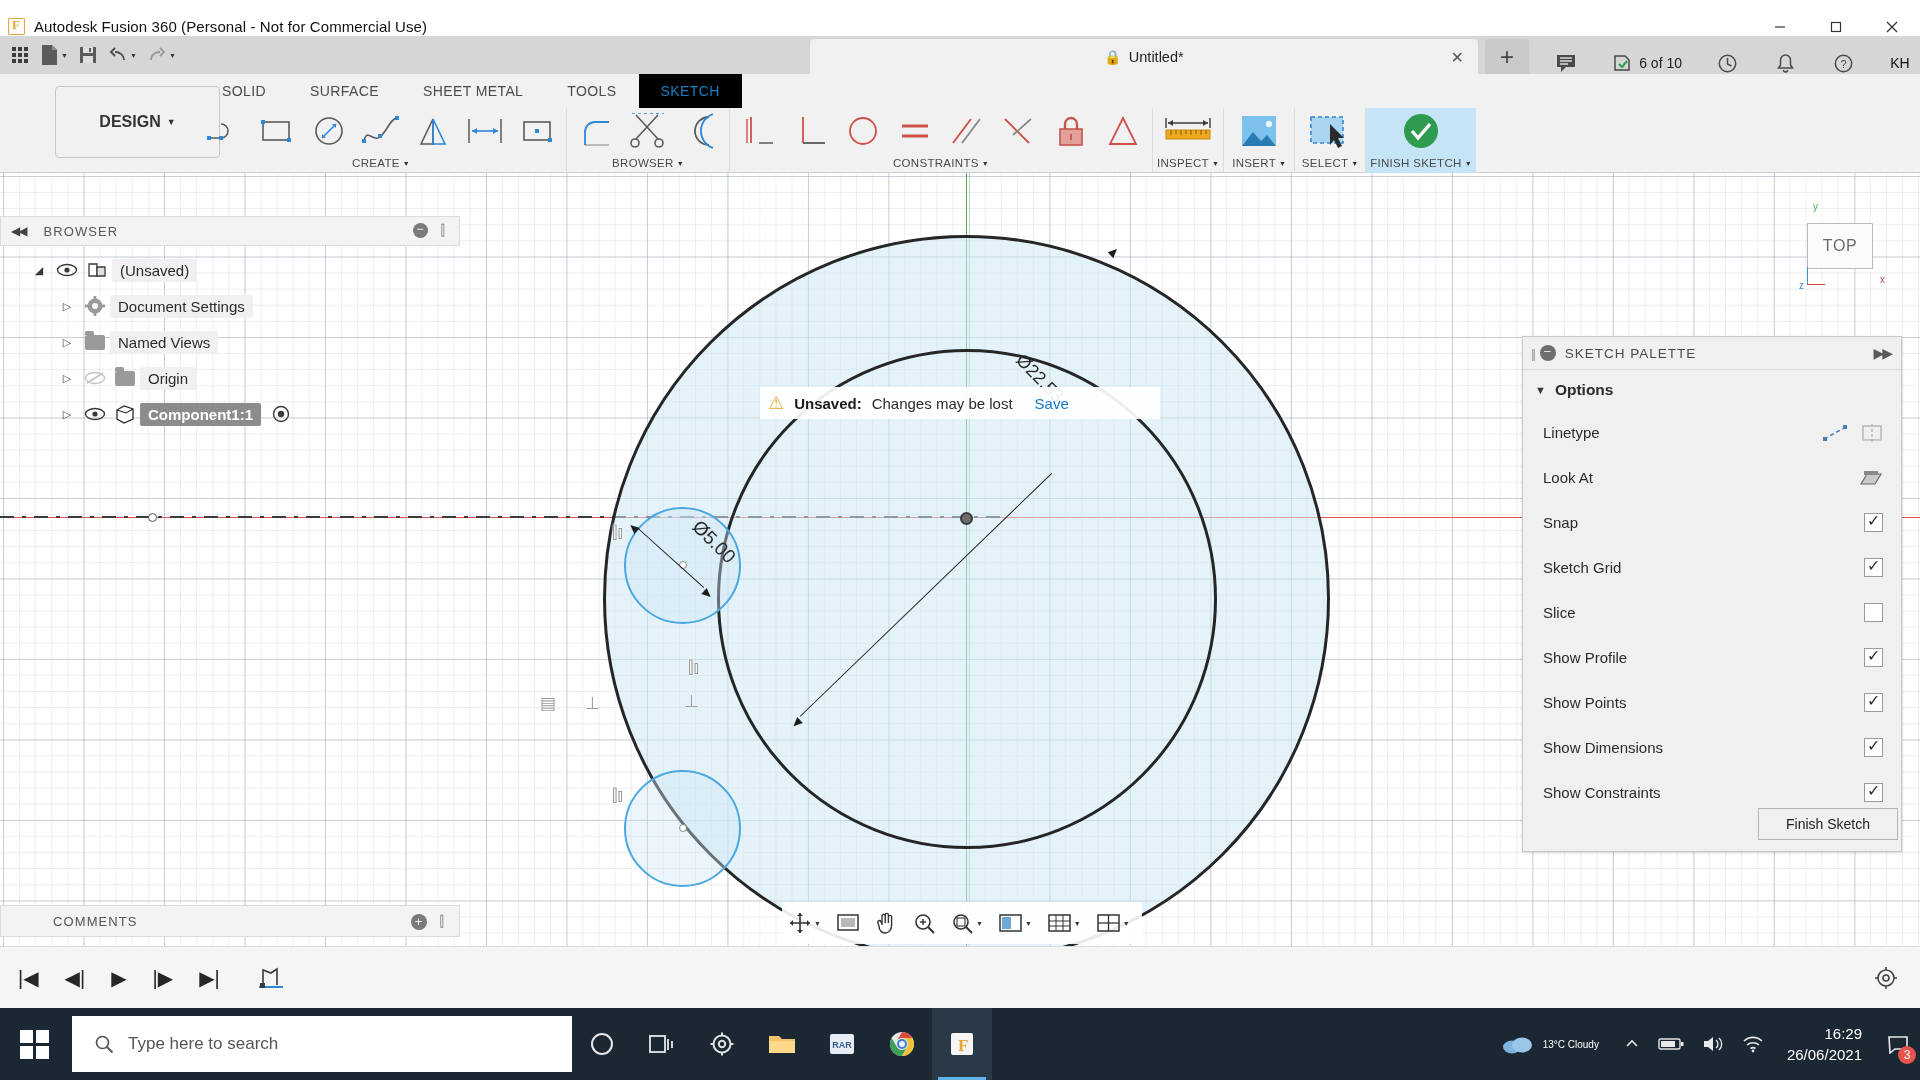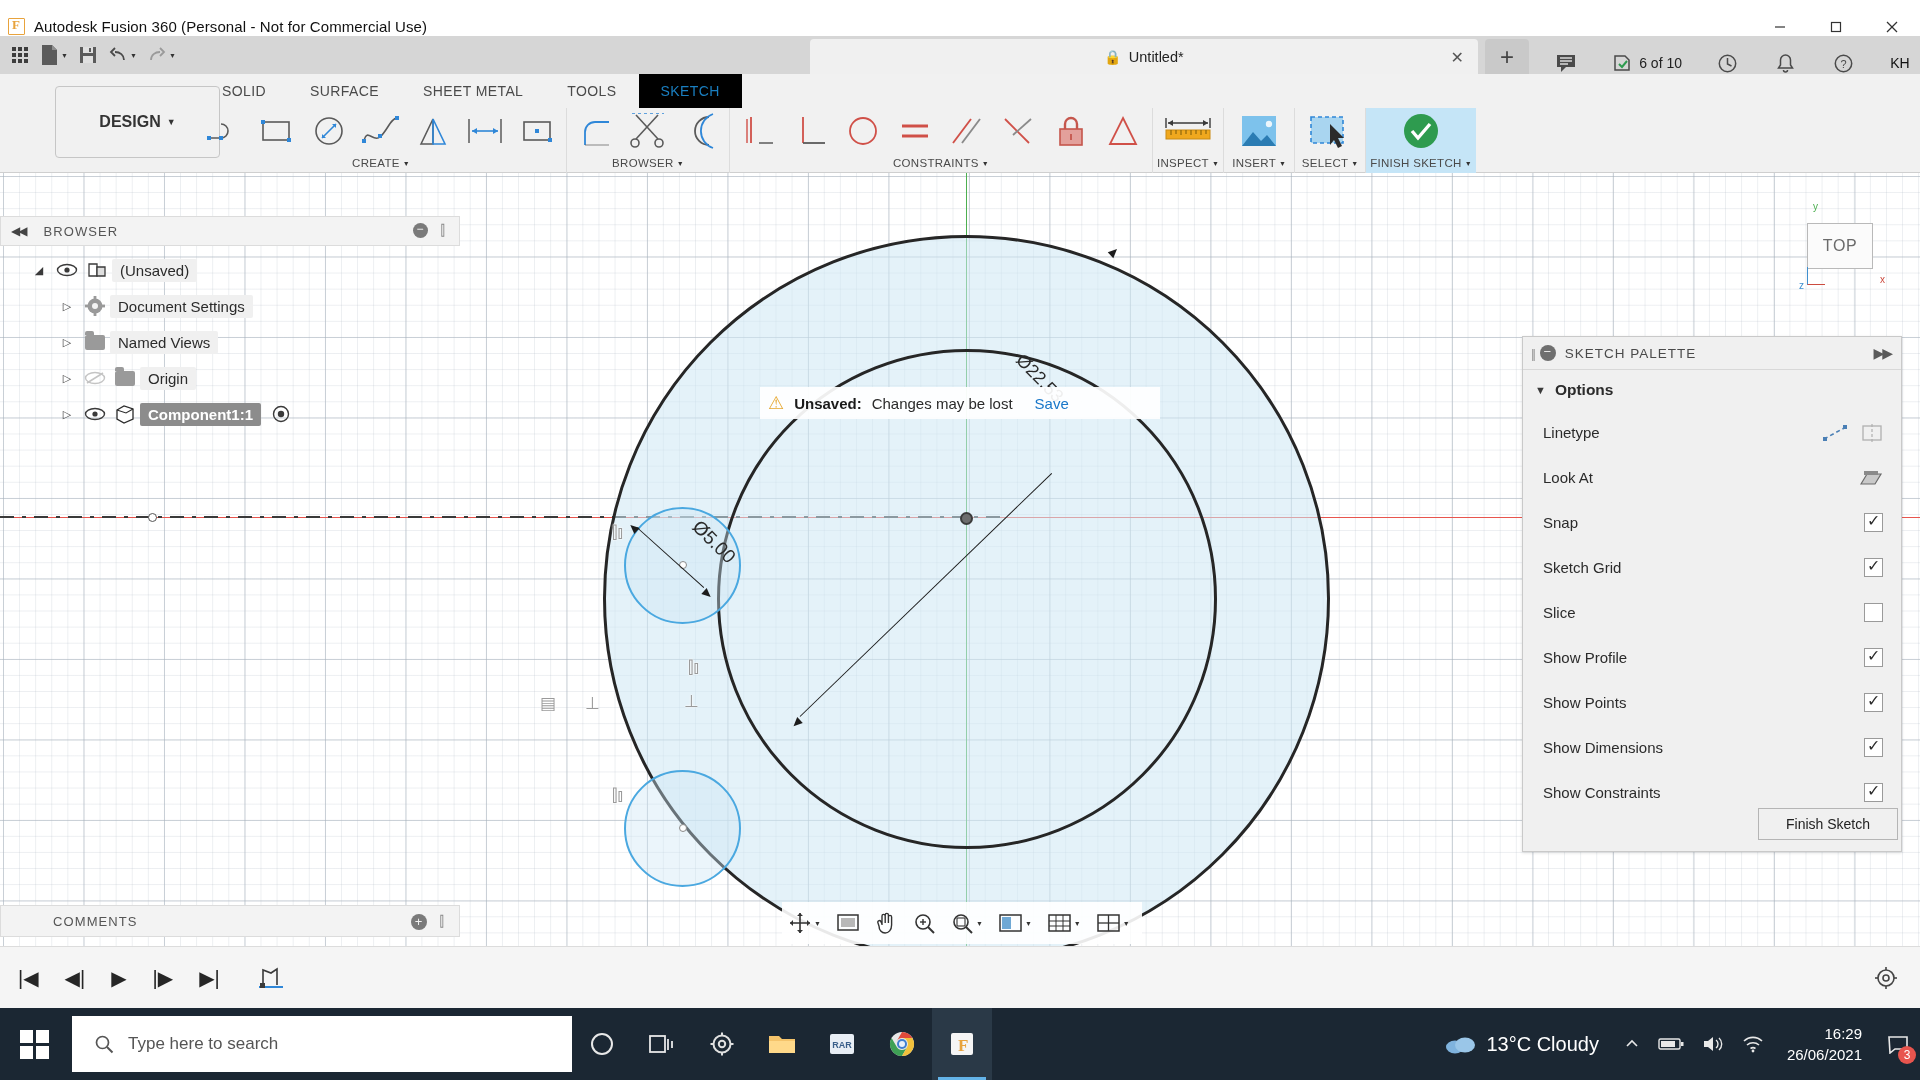--- a/index.html
+++ b/index.html
@@ -363,21 +363,21 @@
   .tb-icon.active::after {
     content: ""; position: absolute; bottom: 0; left: 6px; right: 6px;
     height: 3px; background: #63b3e8;
   }
   .tray {
     margin-left: auto; display: flex; align-items: center; gap: 0; height: 72px;
     color: #fff;
   }
   .weather {
     display: flex; align-items: center; gap: 10px; padding: 0 16px;
-    font-size: 20px; color: #fff; cursor: pointer; height: 72px;
+    font-size: 10px; color: #fff; cursor: pointer; height: 72px;
   }
   .tray-ico {
     padding: 0 9px; font-size: 16px; color: #e8e8e8; cursor: pointer;
     height: 72px; display: flex; align-items: center;
   }
   .clock {
     display: flex; flex-direction: column; align-items: flex-end;
     justify-content: center; font-size: 15px; color: #fff;
     padding: 0 14px; height: 72px; line-height: 21px; cursor: pointer;
   }

